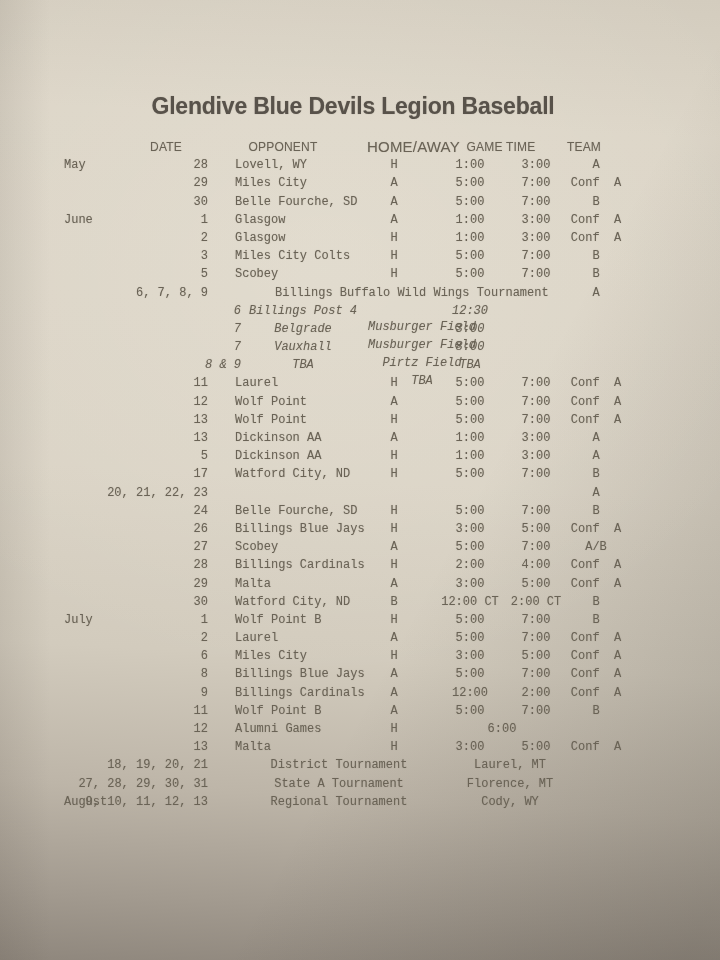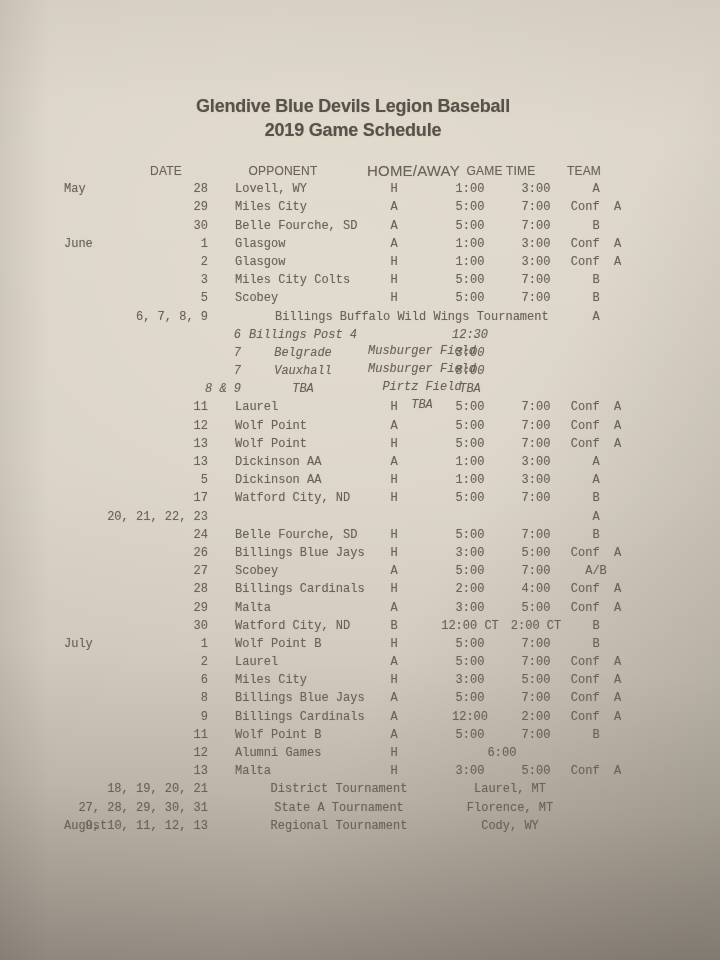--- a/index.html
+++ b/index.html
@@ -12,21 +12,21 @@
       radial-gradient(ellipse 95% 60% at 45% 28%, rgba(255,253,244,0.18), rgba(255,253,244,0) 72%),
       linear-gradient(90deg, rgba(60,52,45,0.10), rgba(60,52,45,0) 7%),
       linear-gradient(118deg, rgba(0,0,0,0) 60%, rgba(45,40,34,0.22) 97%),
       linear-gradient(183deg, #d3ccbe 0%, #dcd5c7 14%, #dad3c5 50%, #d2cbbd 68%, #bdb5a8 82%, #a29a8f 93%, #8f877d 100%);
   }
   .paper-content{position:absolute;inset:0;color:#6a6356;}
   .doc-title{
     margin-top:94px;
     text-align:center;
     padding-right:14px;
-    font-size:18px;
+    font-size:23px;
     font-weight:bold;
     line-height:24px;
     color:#58524a;
     letter-spacing:-0.2px;
     text-shadow:0 0 1px rgba(88,82,74,0.45);
   }
   .hdr-row{position:relative;height:18.2px;margin-top:20px;}
   .row{position:relative;height:18.2px;font-family:Liberation Mono, monospace;}
   .cell,.hc{
     position:absolute;top:0;
@@ -59,21 +59,20 @@
   .c-floc{left:440px;width:140px;text-align:center;}
   .i{font-style:italic;}
 </style>
 </head>
 <body>
 
 <div class="photo">
   <div class="paper-content">
     <div class="doc-title">
       <div>Glendive Blue Devils Legion Baseball</div>
-      <div>2019 Game Schedule</div>
     </div>
     <div class="hdr-row">
       <span class="hc hc-date">DATE</span>
       <span class="hc hc-opp">OPPONENT</span>
       <span class="hc hc-ha">HOME/AWAY</span>
       <span class="hc hc-time">GAME TIME</span>
       <span class="hc hc-team">TEAM</span>
     </div>
     <div id="rows">
         <div class="row">

